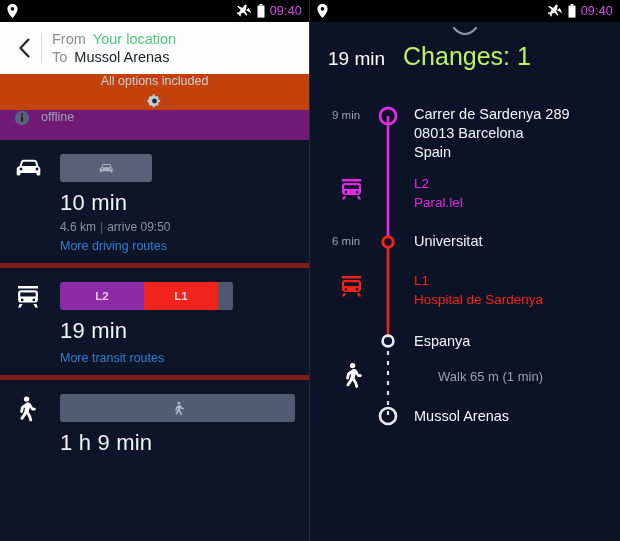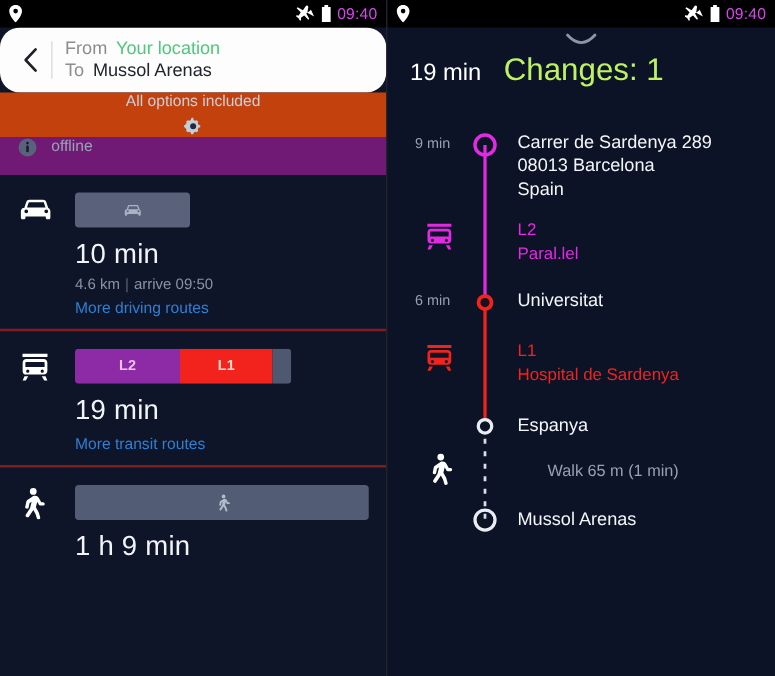--- a/index.html
+++ b/index.html
@@ -21,21 +21,20 @@
   }
   .sb-left { display:flex; align-items:center; gap:5px; }
   .sb-right { margin-left:auto; display:flex; align-items:center; gap:5px; }
   .sb-time { font-size:12.5px; color:#d946ef; letter-spacing:.2px; }
   .ic { display:inline-block; line-height:0; }
 
   
   .header {
     background:#fdfdfd; height:52px; display:flex; align-items:center;
     padding-left:9px;
-    border-radius:16px;
   }
   .back-btn {
     width:30px; height:40px; display:flex; align-items:center; justify-content:center;
     cursor:pointer;
   }
   .hdr-div { width:1px; height:30px; background:#d8d8d8; margin:0 10px 0 2px; }
   .hdr-lines { display:flex; flex-direction:column; gap:2px; }
   .hdr-row { display:flex; align-items:baseline; gap:7px; font-size:14.5px; }
   .lbl-from { color:#8d8d8d; }
   .val-from { color:#4cc97a; }
@@ -52,21 +51,21 @@
 
   .offline-bar {
     background:#701a75; height:30px; display:flex; align-items:flex-start;
     gap:11px; padding:0 14px;
   }
   .offline-text { color:#9aa3b5; font-size:12.5px; }
 
   
   .opt {
     position:relative; padding:14px 0 10px 0;
-    border-bottom:2px solid #7f1d1d;
+    border-bottom:5px solid #7f1d1d;
   }
   .opt:last-child { border-bottom:none; }
   .opt-top { display:flex; align-items:flex-start; padding:0 14px; }
   .opt-icon { width:46px; flex:0 0 46px; display:flex; justify-content:flex-start;
               padding-top:2px; }
   .bar { height:28px; border-radius:3px; display:flex; overflow:hidden;
          align-items:center; }
   .bar-car { width:92px; background:#59627a; justify-content:center; }
   .bar-walk { width:244px; background:#525c74; justify-content:center; }
   .bar-transit { width:173px; }

